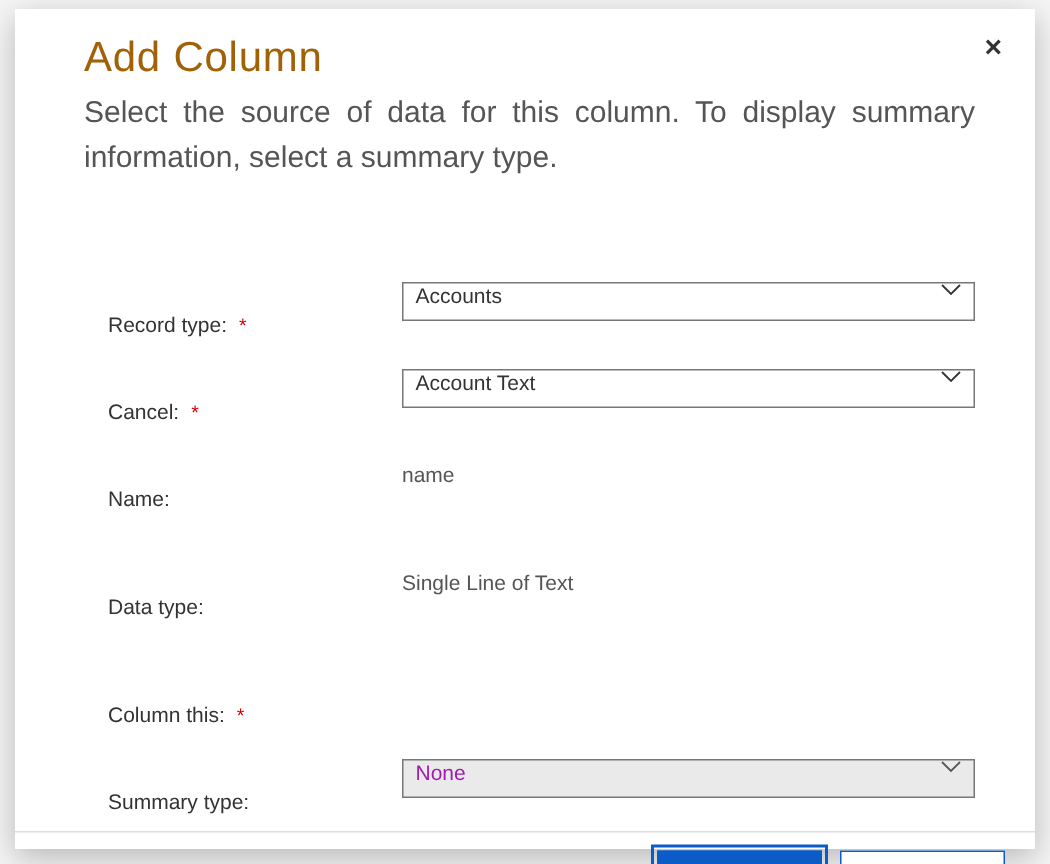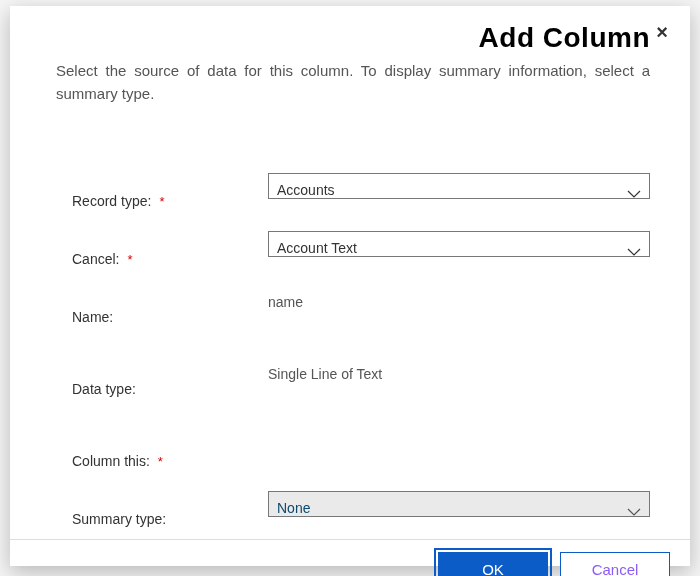--- a/index.html
+++ b/index.html
@@ -13,29 +13,28 @@
       position: relative;
       display: flex;
       flex-direction: column;
       padding-bottom: 0;
     }
     .dialog-header {
       padding: 16px 40px 10px 46px;
       position: relative;
     }
     .dialog-title {
-      color: #000000;
+      color: #a16207;
       font-size: 28px;
-      font-weight: 700;
+      font-weight: 400;
       letter-spacing: 0.5px;
-      text-align: right;
     }
     .dialog-subtitle {
       color: #555;
-      font-size: 15px;
+      font-size: 20px;
       margin-top: 6px;
       line-height: 1.5;
       text-align: justify;
     }
     .close-btn {
       position: absolute;
       top: 16px;
       right: 22px;
       font-size: 20px;
       font-weight: bold;
@@ -68,31 +67,31 @@
     .req { color: #d40000; font-size: 13px; margin-left: 2px; }
     .control-cell {
       flex: 1;
     }
     .select {
       width: 100%;
       height: 26px;
       border: 1px solid #777;
       background: #fff;
       display: flex;
-      align-items: flex-end;
+      align-items: flex-start;
       justify-content: space-between;
       padding: 0 8px;
       font-size: 14px;
       color: #333;
       cursor: pointer;
       position: relative;
     }
     .select.disabled {
       background: #eaeaea;
-      color: #0c4a6e;
+      color: #a21caf;
       cursor: default;
     }
     .chev {
       display: inline-block;
     }
     .chev svg { display: block; }
     .static-text {
       font-size: 14px;
       color: #555;
     }

